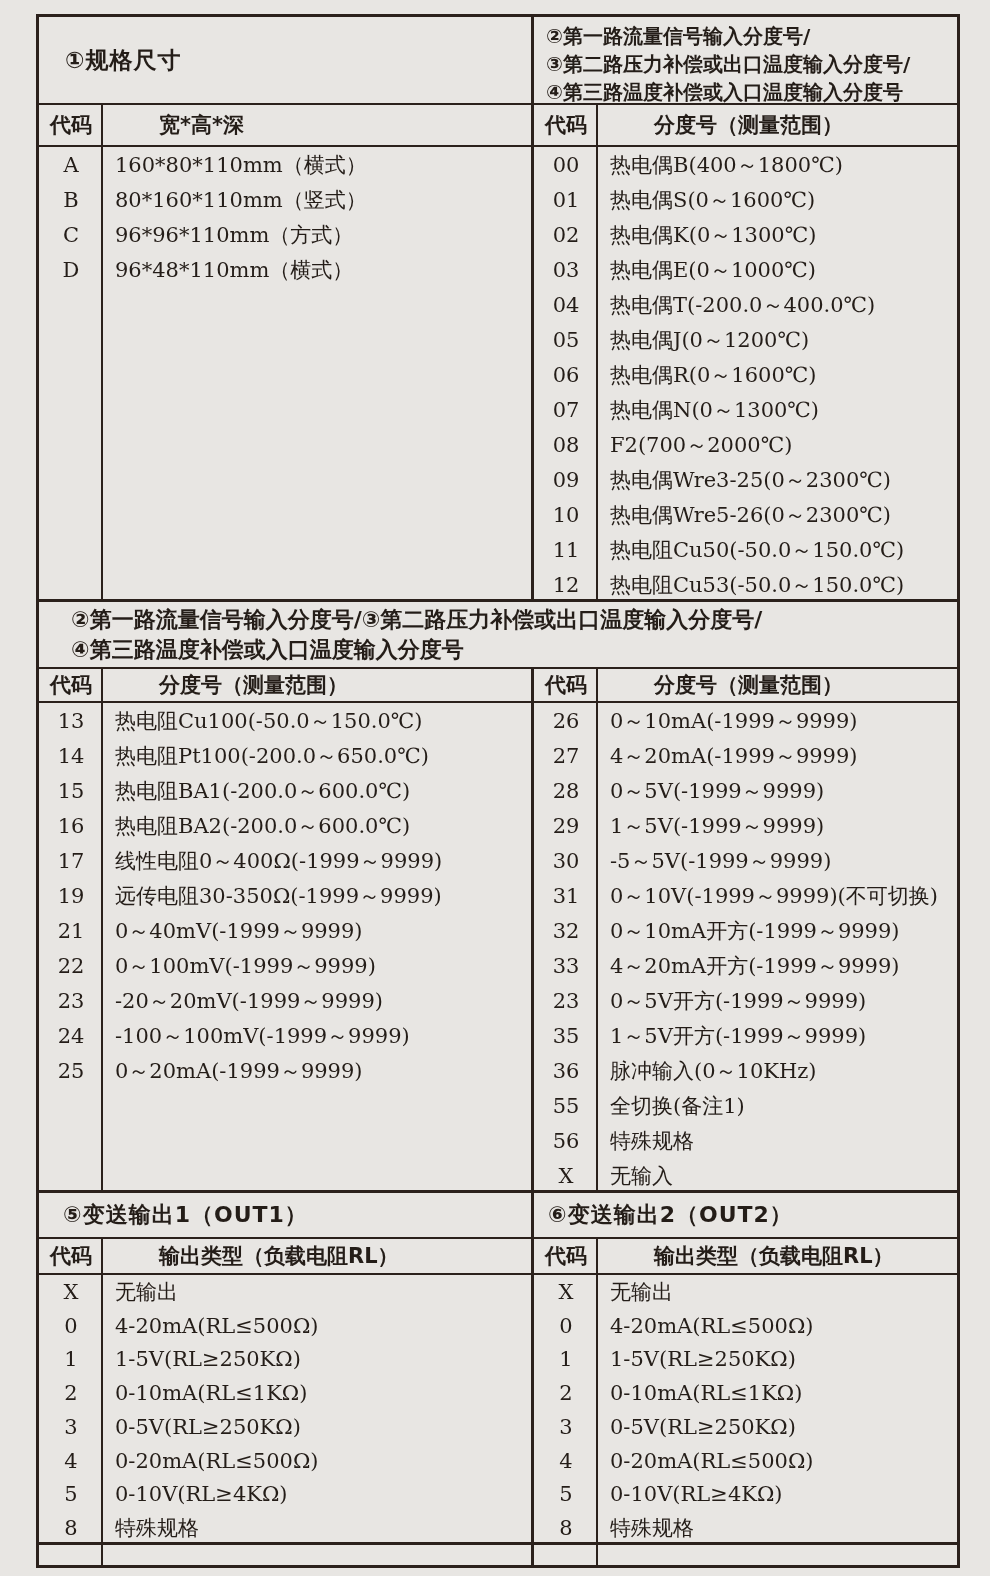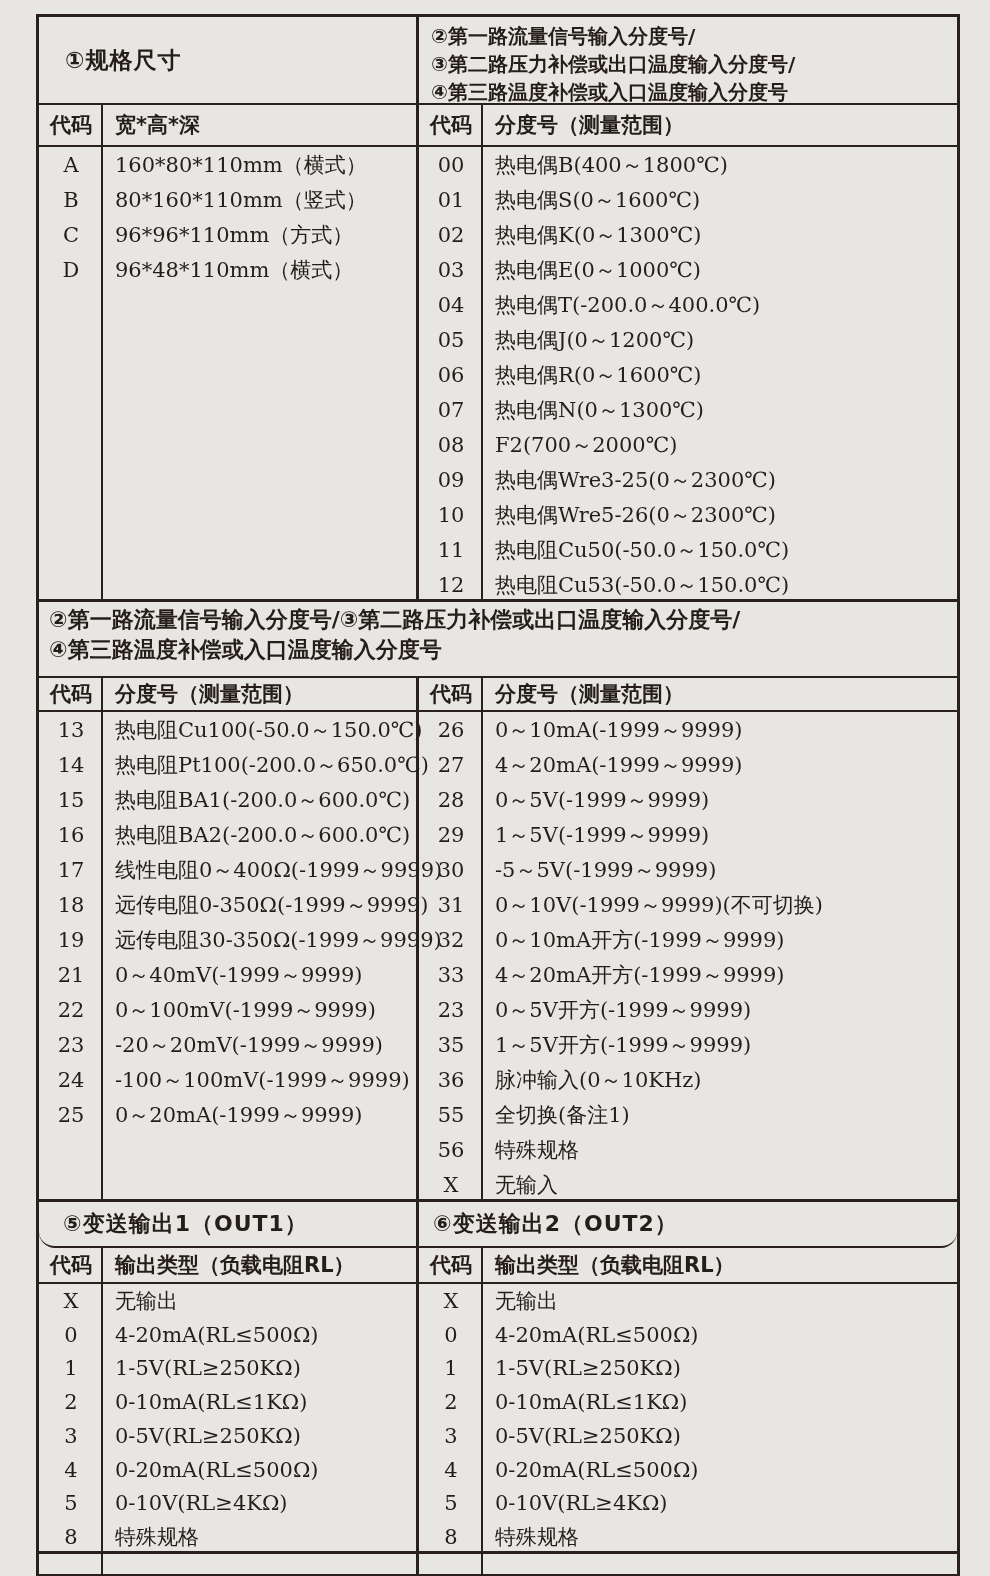--- a/index.html
+++ b/index.html
@@ -13,51 +13,51 @@
     position:relative;width:990px;height:1576px;overflow:hidden;
     background:var(--bg);color:var(--text);
     font-family:"DejaVu Serif","Liberation Serif",serif;
   }
   .outer{
     position:absolute;left:36px;top:14px;width:924px;
     border:3px solid var(--line);background:var(--bg);
   }
   .region{display:flex;width:100%;}
   .pane{position:relative;}
-  .pane.left{width:377px;flex:none;}
+  .pane.left{width:492px;flex:none;}
   .pane.right{width:408px;flex:none;}
   .pane-div{width:3px;flex:none;background:var(--line);}
   .vline{position:absolute;left:62px;top:0;bottom:0;width:2px;background:var(--line);}
   .bb2{border-bottom:2px solid var(--line);}
   .bb3{border-bottom:3px solid var(--line);}
 
   .sans{font-family:"DejaVu Sans","Liberation Sans",sans-serif;font-weight:bold;}
 
   
   .top-head{height:88px;}
   .top-head .pane.left{display:flex;align-items:center;}
   .sec-title{font-size:23px;padding-left:26px;letter-spacing:1px;}
   .multi-title{padding:5px 0 0 12px;}
   .multi-title div{font-size:20px;line-height:28px;white-space:nowrap;}
 
-  .band{height:76px;padding:3px 0 0 10px;}
+  .band{height:67px;padding:3px 0 0 32px;}
   .band div{font-size:22px;line-height:30px;white-space:nowrap;}
 
-  .out-band{height:46px;border-radius:16px;}
+  .out-band{height:46px;}
   .out-band .pane{display:flex;align-items:center;}
   .out-title{font-size:22px;padding-left:24px;letter-spacing:1px;}
   .out-band .pane.right .out-title{padding-left:14px;}
 
   
   .col-head{height:42px;}
   .col-head .pane{display:flex;align-items:center;border-radius:16px;}
   .col-head-sm{height:34px;}
   .out-col-head{height:36px;}
   .hcode{width:64px;flex:none;text-align:center;font-size:21px;}
-  .hlabel{padding-left:12px;font-size:21px;white-space:nowrap;}
+  .hlabel{padding-left:12px;font-size:21px;white-space:nowrap;margin-left:44px;}
 
   
   .body1{height:455px;}
   .body2{height:490px;}
   .body3{height:270px;}
   .sliver{height:20px;}
   .rows{position:relative;height:100%;}
   .row{display:flex;align-items:center;}
   .rh35 .row{height:35px;}
   .rh34 .row{height:33.75px;}
@@ -216,24 +216,20 @@
             </div>
             <div class="row">
               <div class="cell code">16</div>
               <div class="cell desc">热电阻BA2(-200.0～600.0℃)</div>
             </div>
             <div class="row">
               <div class="cell code">17</div>
               <div class="cell desc">线性电阻0～400Ω(-1999～9999)</div>
             </div>
             <div class="row">
-              <div class="cell code">18</div>
-              <div class="cell desc">远传电阻0-350Ω(-1999～9999)</div>
-            </div>
-            <div class="row">
               <div class="cell code">19</div>
               <div class="cell desc">远传电阻30-350Ω(-1999～9999)</div>
             </div>
             <div class="row">
               <div class="cell code">21</div>
               <div class="cell desc">0～40mV(-1999～9999)</div>
             </div>
             <div class="row">
               <div class="cell code">22</div>
               <div class="cell desc">0～100mV(-1999～9999)</div>

